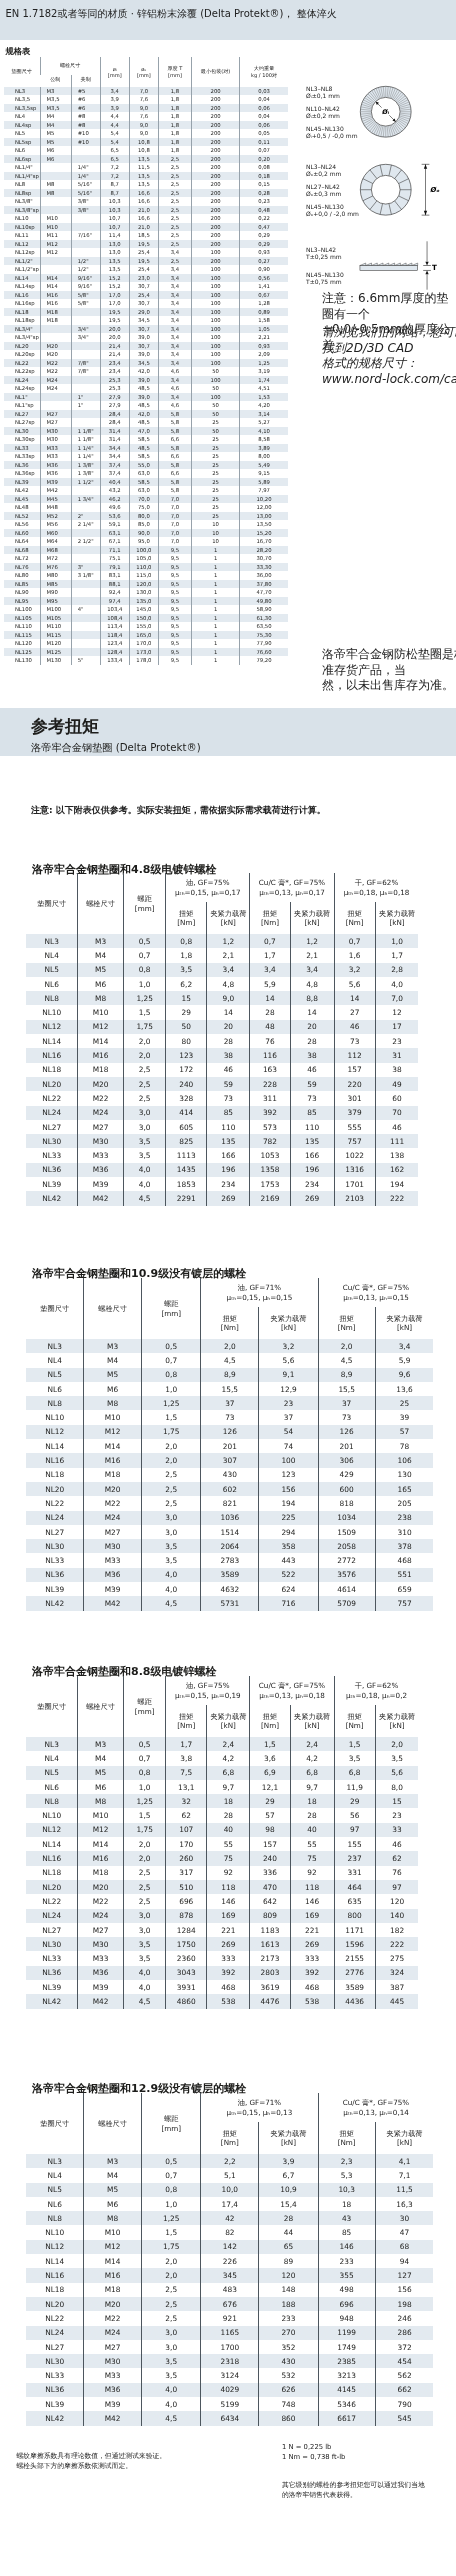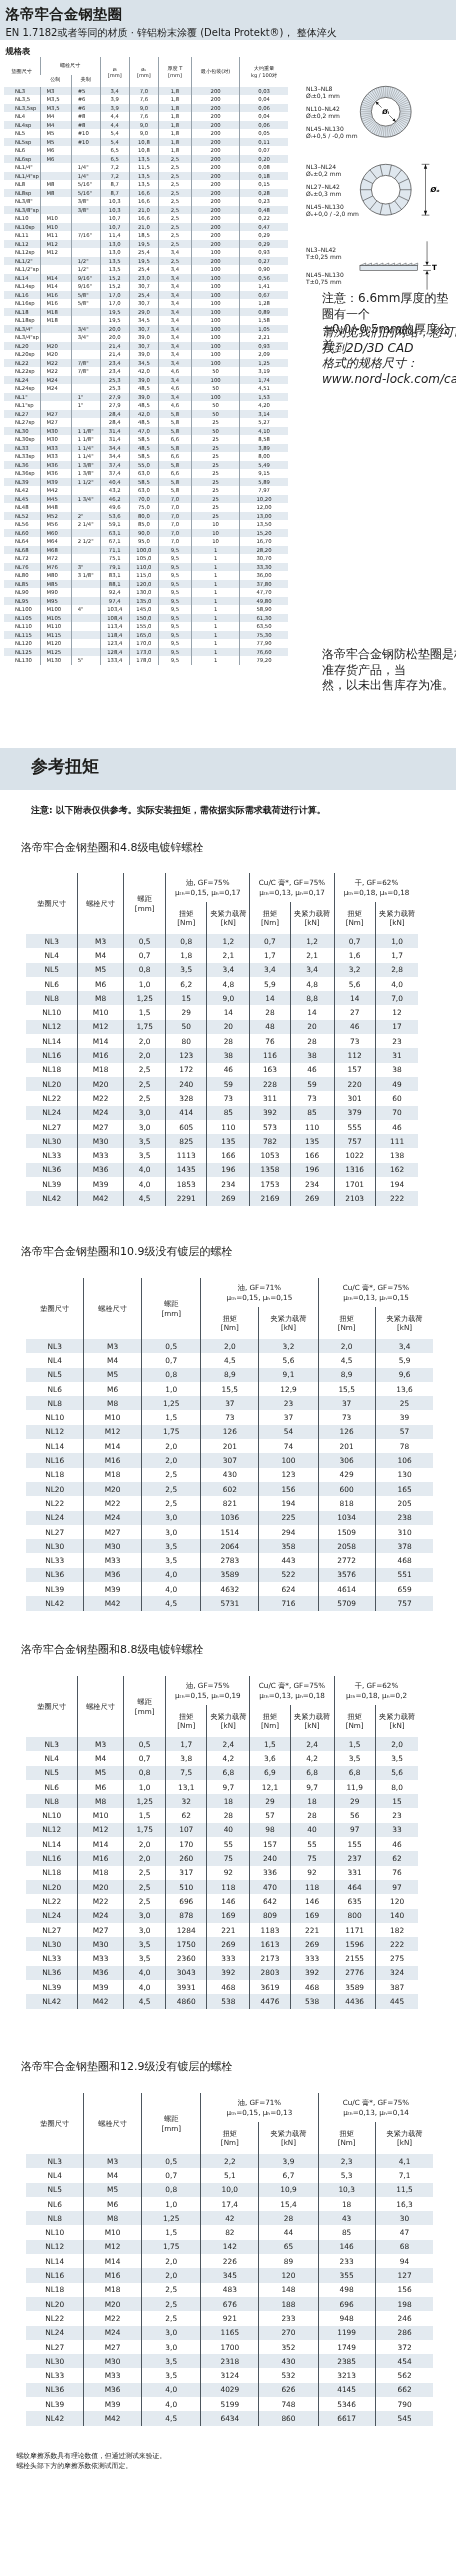--- a/index.html
+++ b/index.html
@@ -35,44 +35,43 @@
   .drow { position:absolute; left:0; display:flex; align-items:center; }
   .dcap { width:51px; font-size:6px; line-height:1.25; color:#222; white-space:nowrap; }
   .dgrp { margin-bottom:5px; }
   .dgrp:last-child { margin-bottom:0; }
   .dnote { position:absolute; left:16px; font-size:12px; line-height:1.3; color:#222; }
   svg .thin { stroke:#555; stroke-width:.6; }
   svg .spoke { stroke:#333; stroke-width:1; }
   svg text { font-family:"DejaVu Sans","Liberation Sans",sans-serif; }
 
   
-  #band2 { top:748px; left:0; height:42px; padding:7.2px 0 0 31px; }
+  #band2 { top:708px; left:0; height:48px; padding:7.2px 0 0 31px; }
   #band2 h2 { font-size:17px; font-weight:bold; }
   #band2 .sub { font-size:10.2px; margin-top:2.8px; }
   #tq-note { top:804px; left:31px; font-size:9px; font-weight:bold; color:#222; }
-  .tqtitle { font-size:11px; font-weight:normal; left:21px; }
+  .tqtitle { font-size:11px; font-weight:bold; left:32px;margin-top:22px; }
 
   .tq th { font-weight:normal; font-size:7.2px; text-align:center; vertical-align:middle; line-height:1.32; padding:1.1px 1.1px; color:#222; }
   .tq thead tr:first-child th { height:29px; }
   .tq thead tr:last-child th { height:32px; }
   .tq td { font-size:7.4px; height:14.3px; text-align:center; padding:0 1.1px; white-space:nowrap; }
   .tq .vl, .tq td:not(:first-child) { border-left:0.6px solid #4d565e; }
   .blk { display:block; }
 
   
   #foot { top:2443px; left:16.5px; width:431px; display:flex; font-size:6.8px; line-height:1.42; color:#222; }
   #foot .fl { width:238px; }
   #foot .fr { margin-left:27.5px; width:161px; }
   .gap { height:9.4px; }
 </style>
 </head>
 <body>
 
 <div id="band1" class="band abs">
-  <h1>洛帝牢合金钢垫圈</h1>
   <div class="sub">EN 1.7182或者等同的材质  ·  锌铝粉末涂覆 (Delta Protekt®)，  整体淬火</div>
 </div>
 
 <div id="spec-heading" class="abs">规格表</div>
 
 <table class="spec abs" style="top:57px;left:3.9px;">
   <colgroup>
     <col style="width:36px">
       <col style="width:31px">
       <col style="width:29px">
@@ -951,20 +950,21 @@
       <div>格式的规格尺寸：www.nord-lock.com/cad</div>
     </div>
   <div class="dnote" style="top:564px; width:144px;">
       <div>洛帝牢合金钢防松垫圈是标准存货产品，当</div>
       <div>然，以未出售库存为准。</div>
     </div>
 </div>
 
 <div id="band2" class="band abs">
   <h2>参考扭矩</h2>
+  <div class="sub">洛帝牢合金钢垫圈 (Delta Protekt®)</div>
 </div>
 
 <div id="tq-note" class="abs">注意: 以下附表仅供参考。实际安装扭矩，需依据实际需求载荷进行计算。</div>
 
 <div class="tqtitle abs" style="top:840px;">洛帝牢合金钢垫圈和4.8级电镀锌螺栓</div>
 <table class="tq abs" style="top:873px;left:26.4px;width:392px;">
   <colgroup>
     <col style="width:51px">
       <col style="width:46px">
       <col style="width:42px">
@@ -1883,14 +1883,26 @@
 </table>
 
 <div id="foot" class="abs">
   <div class="fl">
     <div class="gap"></div>
     <div>
         <div>螺纹摩擦系数具有理论数值，但通过测试来验证。</div>
         <div>螺栓头部下方的摩擦系数依测试而定。</div>
       </div>
   </div>
+  <div class="fr">
+    <div>
+        <div>1 N = 0,225 lb</div>
+        <div>1 Nm = 0,738 ft-lb</div>
+      </div>
+    <div class="gap"></div>
+      <div class="gap"></div>
+    <div>
+        <div>其它级别的螺栓的参考扭矩您可以通过我们当地</div>
+        <div>的洛帝牢销售代表获得。</div>
+      </div>
+  </div>
 </div>
 
 
 </body></html>

